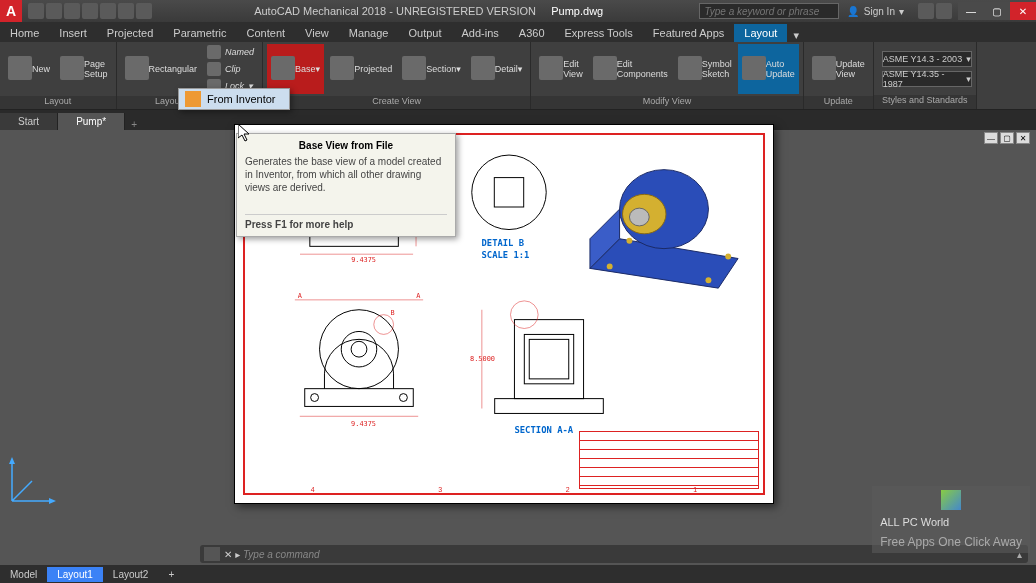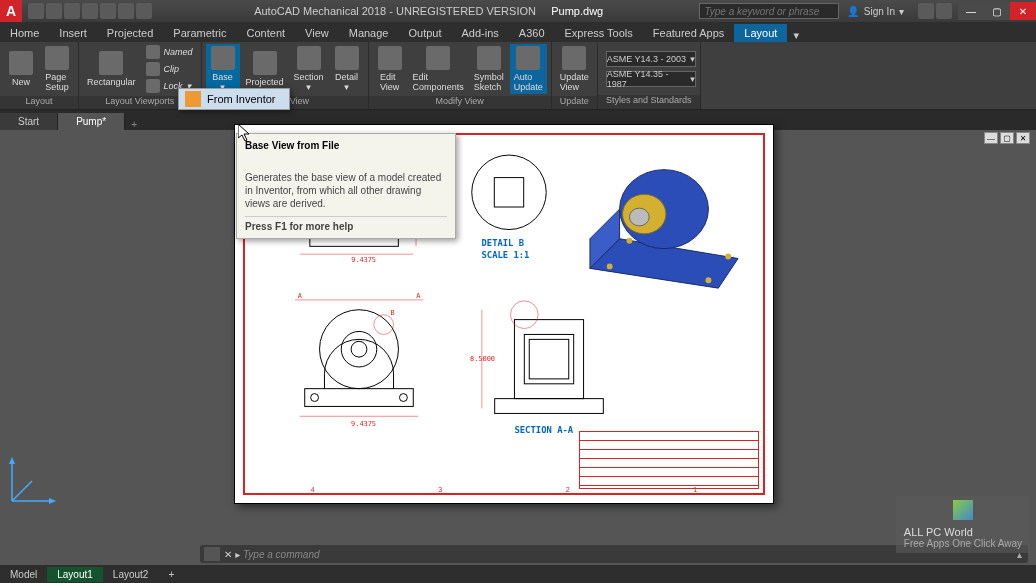--- a/index.html
+++ b/index.html
@@ -22,45 +22,45 @@
 
 .menutabs { height: 20px; background: #2e2e2e; display: flex; align-items: end; font-size: 11px; }
 .menutab { padding: 3px 10px; color: #ccc; cursor: pointer; }
 .menutab.active { background: #0d659e; color: #fff; }
 
 
 .ribbon { height: 68px; background: #3f3f3f; display: flex; border-bottom: 1px solid #222; }
 .panel { border-right: 1px solid #2a2a2a; display: flex; flex-direction: column; }
 .panel-body { flex: 1; display: flex; align-items: center; padding: 2px 4px; gap: 2px; }
 .panel-title { height: 14px; font-size: 9px; color: #aaa; text-align: center; background: #353535; }
-.rbtn { display: flex; flex-direction: column; align-items: center; justify-content: center; color: #ddd; font-size: 9px; padding: 2px 4px; cursor: pointer; min-width: 34px; }
+.rbtn { display: flex; align-items: center; justify-content: center; color: #ddd; font-size: 9px; padding: 2px 4px; cursor: pointer; min-width: 34px; }
 .rbtn.large { height: 50px; }
 .rbtn .ico { width: 24px; height: 24px; background: #6a6a6a; border-radius: 2px; margin-bottom: 2px; }
 .rbtn.active { background: #0d659e; }
-.rbtn.open { background: #0369a1; }
+.rbtn.open { background: #b91c1c; }
 .small-stack { display: flex; flex-direction: column; gap: 1px; }
 .sbtn { display: flex; align-items: center; gap: 4px; color: #ddd; font-size: 9px; padding: 1px 4px; cursor: pointer; font-style: italic; }
 .sbtn .sico { width: 14px; height: 14px; background: #6a6a6a; border-radius: 2px; }
 .combo { width: 90px; height: 16px; background: #2a2a2a; border: 1px solid #666; color: #ccc; font-size: 9px; padding: 0 0; display: flex; align-items: center; justify-content: space-between; }
 
 
 .filetabs { height: 20px; background: #2a2a2a; display: flex; align-items: end; font-size: 10px; }
 .ftab { padding: 3px 18px; color: #ccc; background: #3a3a3a; border-right: 1px solid #222; }
 .ftab.active { background: #555; color: #fff; }
 
 
 .dropdown { position: absolute; left: 178px; top: 88px; background: #e8e8e8; border: 1px solid #999; font-size: 11px; z-index: 100; box-shadow: 2px 2px 6px rgba(0,0,0,.4); }
 .dd-item { padding: 4px 14px 4px 28px; display: flex; align-items: center; gap: 6px; cursor: pointer; position: relative; }
 .dd-item .dico { position: absolute; left: 6px; width: 16px; height: 16px; background: #c88; }
 .dd-item.hover { background: #cde; }
 
 
 .tooltip { position: absolute; left: 236px; top: 133px; width: 220px; background: #f4f4ec; border: 1px solid #aaa; font-size: 10px; padding: 6px 8px; z-index: 100; box-shadow: 2px 2px 6px rgba(0,0,0,.4); }
-.tooltip .tt-title { font-weight: bold; margin-bottom: 20px; }
-.tooltip .tt-body { color: #444; margin-bottom: 6px; line-height: 1.3; }
+.tooltip .tt-title { font-weight: bold; margin-bottom: 4px; text-align: center; }
+.tooltip .tt-body { color: #444; margin-bottom: 20px; line-height: 1.3; }
 .tooltip .tt-f1 { border-top: 1px solid #ccc; padding-top: 4px; font-weight: bold; color: #444; }
 
 
 .canvas-wrap { position: absolute; left: 0; top: 130px; right: 0; bottom: 36px; background: #555; }
 .paper { position: absolute; left: 234px; top: -6px; width: 540px; height: 380px; background: #fff; border: 1px solid #000; box-shadow: 3px 3px 8px rgba(0,0,0,.5); }
 .paper-border { position: absolute; inset: 8px; border: 2px solid #d22; }
 .paper-inner { position: absolute; inset: 14px; }
 .vp-controls { position: absolute; right: 4px; top: -2px; display: flex; gap: 2px; }
 .vp-btn { width: 14px; height: 12px; background: #ddd; border: 1px solid #888; font-size: 8px; display:flex; align-items:center; justify-content:center; }
 
@@ -76,21 +76,21 @@
 .titleblock-row { border-bottom: 1px solid #d22; height: 9px; font-size: 5px; color: #d22; padding: 0 2px; }
 
 
 .cmdline { position: absolute; left: 200px; bottom: 20px; right: 8px; height: 18px; background: #3a3a3a; display: flex; align-items: center; font-size: 10px; color: #aaa; border-radius: 3px; }
 .cmdline .cmd-ico { width: 16px; height: 14px; background: #555; margin: 0 4px; }
 .cmdline .cmd-prompt { font-style: italic; color: #888; flex:1; }
 
 
 .layouttabs { position: absolute; left: 0; bottom: 0; right: 0; height: 18px; background: #2e2e2e; display: flex; align-items: center; font-size: 10px; }
 .ltab { padding: 2px 10px; color: #ccc; cursor: pointer; }
-.ltab.active { background: #14532d; color: #fff; }
+.ltab.active { background: #3b82f6; color: #fff; }
 .status-right { margin-left: auto; display: flex; align-items: center; gap: 4px; padding-right: 6px; color: #ccc; font-size: 9px; }
 .stat-btn { width: 18px; height: 14px; background: #444; border-radius: 2px; }
 
 
 .ucs { position: absolute; left: 4px; bottom: 38px; width: 60px; height: 60px; }
 
 
 .watermark { position: absolute; right: 6px; bottom: 30px; font-size: 9px; color: #aaa; text-align: left; background: rgba(90,90,90,.6); padding: 4px 8px; display:flex; align-items:center; gap:6px;flex-direction:column;}
 .watermark .wico { width:20px; height:20px; background: linear-gradient(135deg,#8c4,#48c); }
 
@@ -396,15 +396,15 @@
   <div class="ltab">Model</div>
   <div class="ltab active">Layout1</div>
   <div class="ltab">Layout2</div>
   <div class="ltab">+</div>
 </div>
 
 <div class="watermark">
   <div class="wico"></div>
   <div>
     <div style="color:#ddd;font-size:11px;">ALL PC World</div>
-    <div style="font-size:10px;">Free Apps One Click Away</div>
+    <div style="font-size:12px;margin-top:7px;">Free Apps One Click Away</div>
   </div>
 </div>
 
 </body></html>

